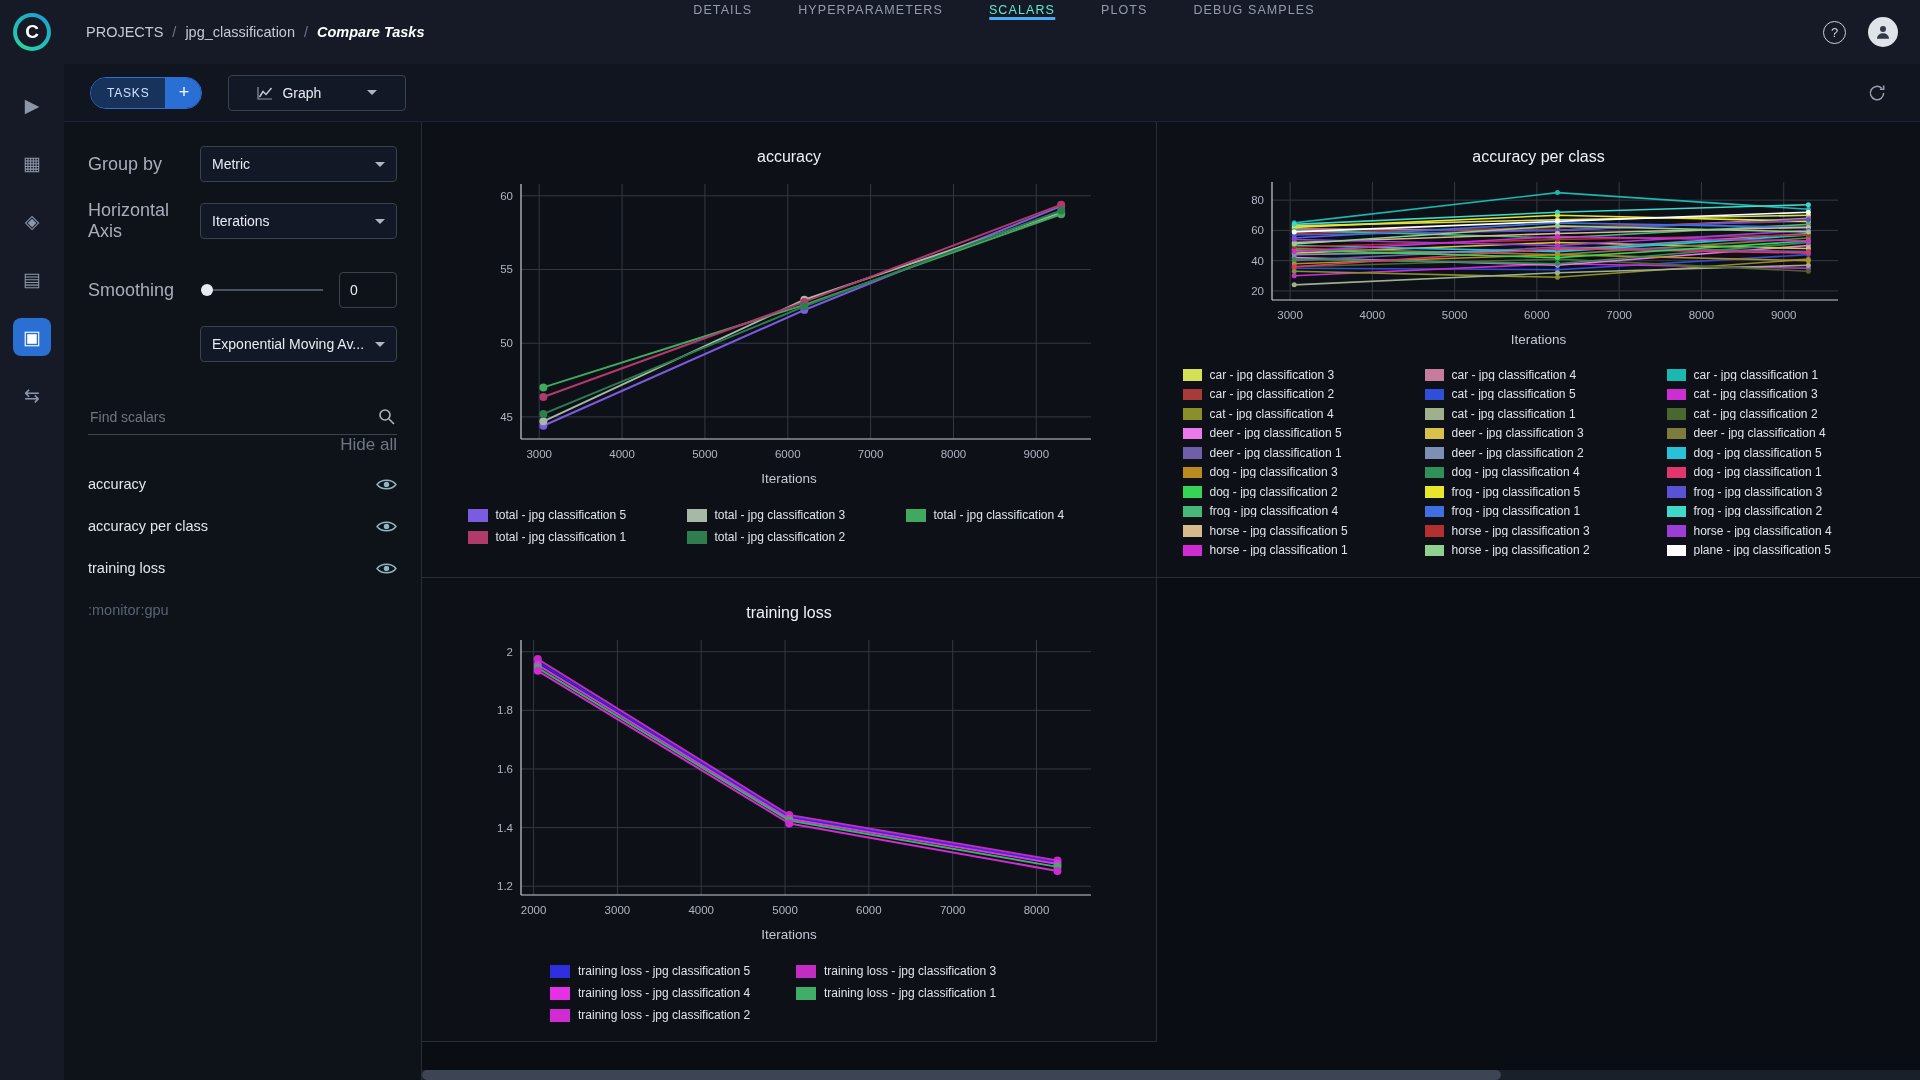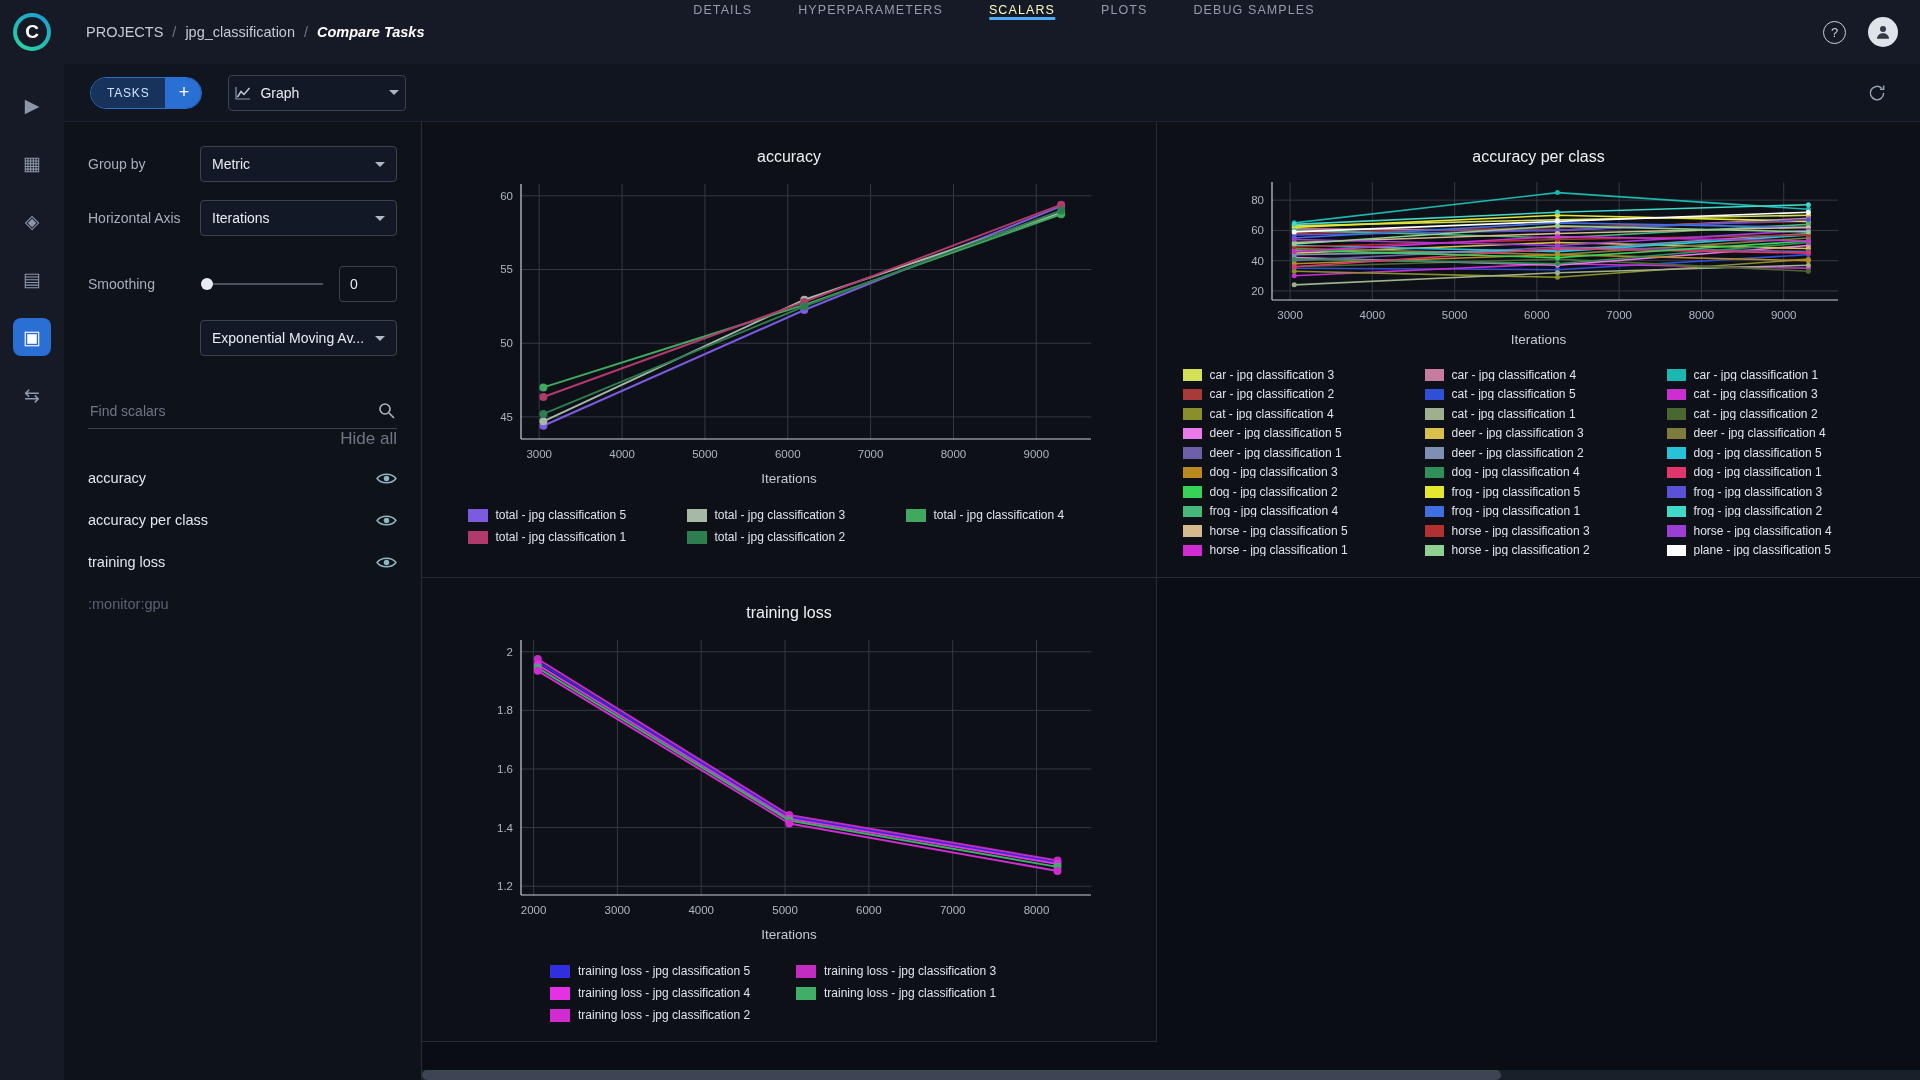--- a/index.html
+++ b/index.html
@@ -11,44 +11,44 @@
   .logo-box { width:64px; display:flex; justify-content:center; align-items:center; }
   .logo { position:relative; width:38px; height:38px; border-radius:50%; background:conic-gradient(from 210deg,#27d3a2,#1e9fd0,#27d3a2); display:flex; align-items:center; justify-content:center; cursor:pointer; }
   .logo::after { content:""; position:absolute; inset:4px; background:#151a26; border-radius:50%; }
   .logo-c { position:relative; z-index:1; font-weight:bold; font-size:19px; color:#fff; }
   .breadcrumb { margin-left:22px; font-size:14.5px; display:flex; gap:9px; white-space:nowrap; }
   .bc-link { color:#c3cad6; cursor:pointer; }
   .bc-sep { color:#6e7684; }
   .bc-current { color:#ffffff; font-weight:bold;font-style:italic; }
   .tabs { position:absolute; left:50%; transform:translateX(-50%); margin-left:44px; height:64px; display:flex; gap:46px; align-items:flex-start; }
   .tab { font-size:12.5px; letter-spacing:1.1px; color:#949cac; display:flex; align-items:center; border-bottom:3px solid transparent; padding-top:3px; cursor:pointer; white-space:nowrap; }
-  .tab.active { color:#fef9c3; border-bottom-color:#4dabf5; }
+  .tab.active { color:#5eead4; border-bottom-color:#4dabf5; }
   .header-right { position:absolute; right:22px; top:0; height:64px; display:flex; align-items:center; gap:22px; }
   .help-btn { width:23px; height:23px; border:1.5px solid #c9d0dc; border-radius:50%; color:#c9d0dc; font-size:13px; display:flex; align-items:center; justify-content:center; cursor:pointer; }
   .avatar { width:30px; height:30px; border-radius:50%; background:#dfe3ea; display:flex; align-items:center; justify-content:center; cursor:pointer; }
 
   
   .rail { position:absolute; left:0; top:64px; width:64px; height:1016px; background:#151a26; display:flex; flex-direction:column; align-items:center; padding-top:22px; gap:20px; z-index:9; }
   .rail-icon { width:38px; height:38px; display:flex; align-items:center; justify-content:center; color:#8d96a8; font-size:19px; border-radius:8px; cursor:pointer; }
   .rail-icon.active { background:#2a6fd4; color:#ffffff; }
 
   
   .toolbar { position:absolute; left:64px; top:64px; width:1856px; height:58px; background:#10151f; display:flex; align-items:center; padding:0 26px; border-bottom:1px solid #1c2230; }
   .tasks-btn { display:flex; height:32px; border-radius:16px; overflow:hidden; border:1px solid #2f6fd0; cursor:pointer; }
   .tasks-label { background:#17335c; color:#cfe2ff; font-size:12px; letter-spacing:.8px; display:flex; align-items:center; padding:0 16px; }
   .tasks-plus { background:#2a6fd4; color:#fff; width:36px; display:flex; align-items:center; justify-content:center; font-size:18px; border-left:1px solid #2f6fd0; }
-  .view-select { margin-left:26px; width:178px; height:36px; border:1px solid #3a4150; border-radius:4px; background:#121826; display:flex; align-items:center; padding:0 6px; gap:9px; font-size:14px; color:#e8ebf1; cursor:pointer; }
+  .view-select { margin-left:26px; width:178px; height:36px; border:1px solid #3a4150; border-radius:4px; background:#121826; display:flex; align-items:center; padding:0 28px; gap:9px; font-size:14px; color:#e8ebf1; cursor:pointer; }
   .view-select .grow { flex:1; }
   .caret { width:0; height:0; border-left:5px solid transparent; border-right:5px solid transparent; border-top:5px solid #aeb6c2; }
   .refresh-btn { margin-left:auto; display:flex; align-items:center; justify-content:center; width:34px; height:34px; cursor:pointer; }
 
   
   .controls { position:absolute; left:64px; top:122px; width:358px; height:958px; background:#0e1219; border-right:1px solid #272c37; padding:24px 24px 0 24px; }
   .ctl-row { display:flex; align-items:center; margin-bottom:18px; }
-  .ctl-label { width:112px; font-size:14px; color:#a7aebb; flex-shrink:0; }
+  .ctl-label { width:112px; font-size:18px; color:#a7aebb; flex-shrink:0; }
   .select { flex:1; height:36px; border:1px solid #3a4150; border-radius:4px; background:#121826; display:flex; align-items:center; justify-content:space-between; padding:0 11px; font-size:14px; color:#e8ebf1; cursor:pointer; }
   .smooth-row { margin-top:30px; }
   .slider { flex:1; height:2px; background:#4a5160; position:relative; margin:0 16px 0 2px; cursor:pointer; }
   .knob { position:absolute; left:-1px; top:-5px; width:12px; height:12px; border-radius:50%; background:#e8ecf2; }
   .num-input { width:58px; height:36px; border:1px solid #3a4150; border-radius:4px; background:transparent; color:#e8ebf1; font-size:14px; padding:0 10px; font-family:"Liberation Sans",sans-serif; }
   .indent { padding-left:112px; }
   .search-row { margin-top:38px; position:relative; }
   .search-input { width:100%; background:transparent; border:none; border-bottom:1px solid #3c434f; color:#e8ebf1; font-size:14px; padding:9px 30px 9px 2px; outline:none; font-family:"Liberation Sans",sans-serif; }
   .search-input::placeholder { color:#6e7684; }
   .search-icon { position:absolute; right:2px; top:8px; cursor:pointer; }

